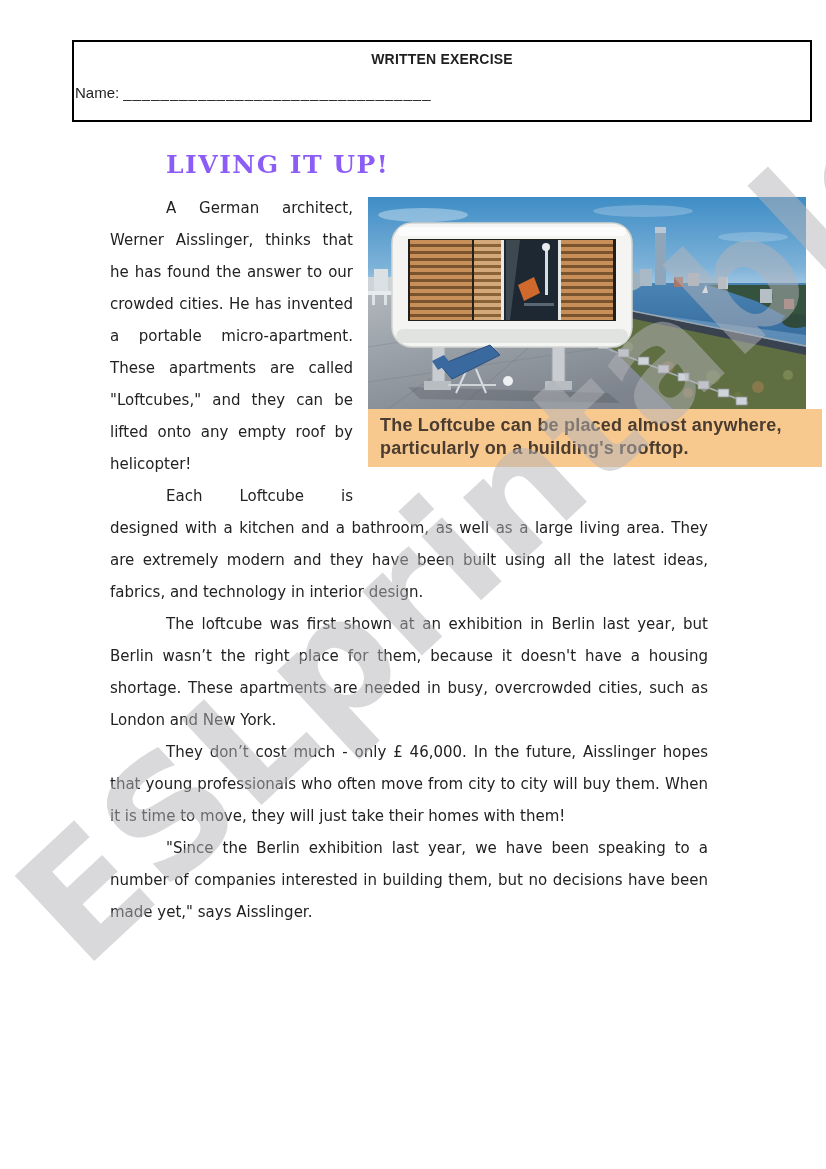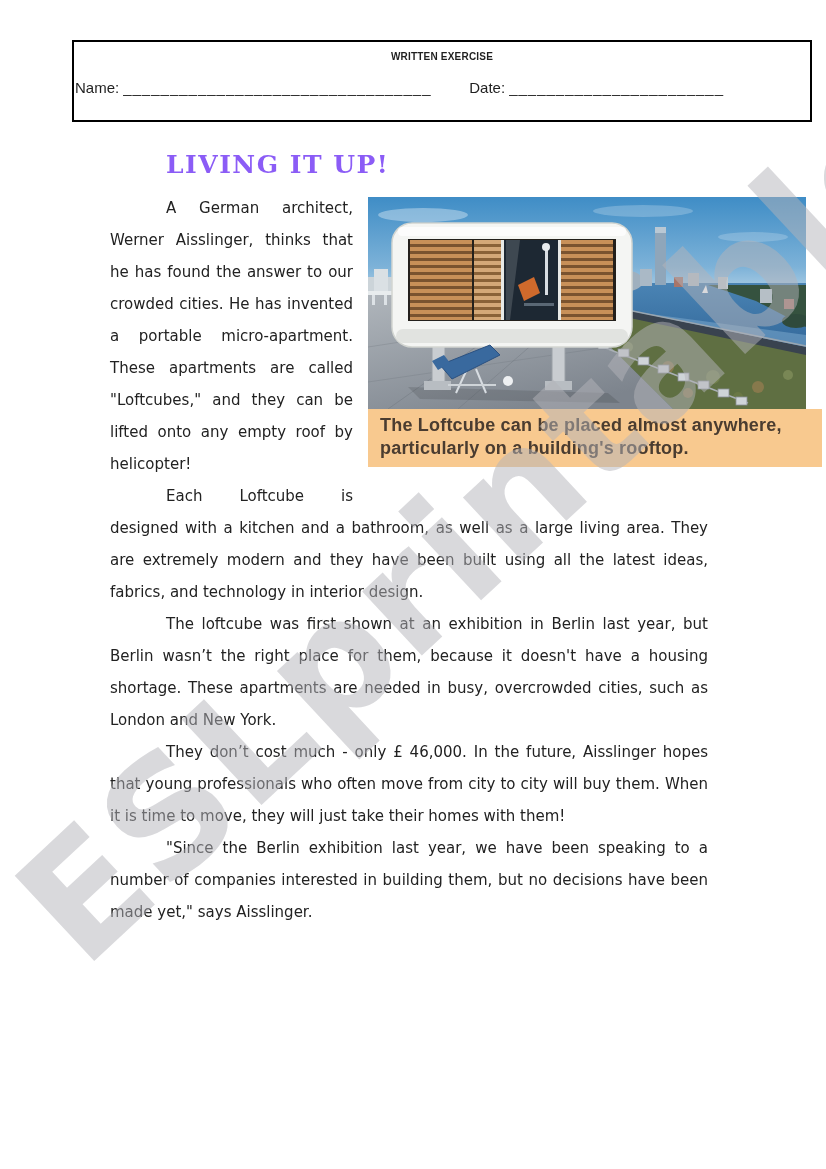--- a/index.html
+++ b/index.html
@@ -7,21 +7,21 @@
     position:relative; width:826px; height:1169px; background:#ffffff;
     overflow:hidden; font-family:"DejaVu Sans", sans-serif; color:#1f1f1f;
   }
   
   .header-box {
     position:absolute; left:72px; top:40px; width:740px; height:82px;
     border:2px solid #000; box-sizing:border-box; background:#fff;
     font-family:"Liberation Sans", sans-serif;
   }
   .header-title {
-    text-align:center; font-weight:bold; font-size:10px; margin-top:9px;
+    text-align:center; font-weight:bold; font-size:14px; margin-top:9px;
     letter-spacing:0.2px;
   }
   .header-fields {
     display:flex; justify-content:space-between; margin-top:17px;
     padding:0 14px 0 1px; font-size:15px;
   }
   .field { white-space:nowrap; }
   .field .label { margin-right:4px; }
   .field .line { letter-spacing:1px; }
   .header-fields .date-field { margin-right:72px; }
@@ -57,23 +57,20 @@
 </head>
 <body>
 
 <div class="page">
 
   <div class="header-box">
     <div class="header-title">WRITTEN EXERCISE</div>
     <div class="header-fields">
       <div class="field name-field">
         <span class="label">Name:</span><span class="line">_________________________________</span>
-      </div>
-      <div class="field date-field">
-        <span class="label">Date:</span><span class="line">_______________________</span>
       </div>
     </div>
   </div>
 
   <h1 class="article-title">LIVING IT UP!</h1>
 
   <div class="article">
     <div class="figure-spacer"></div>
 
     <figure class="figure">

